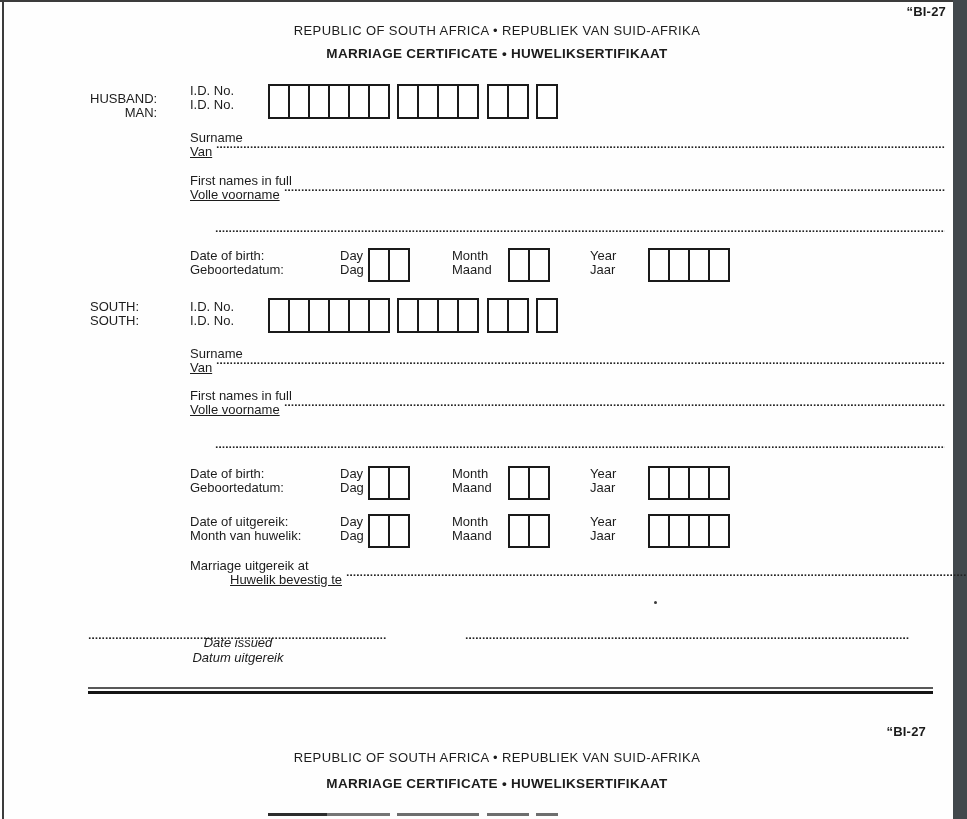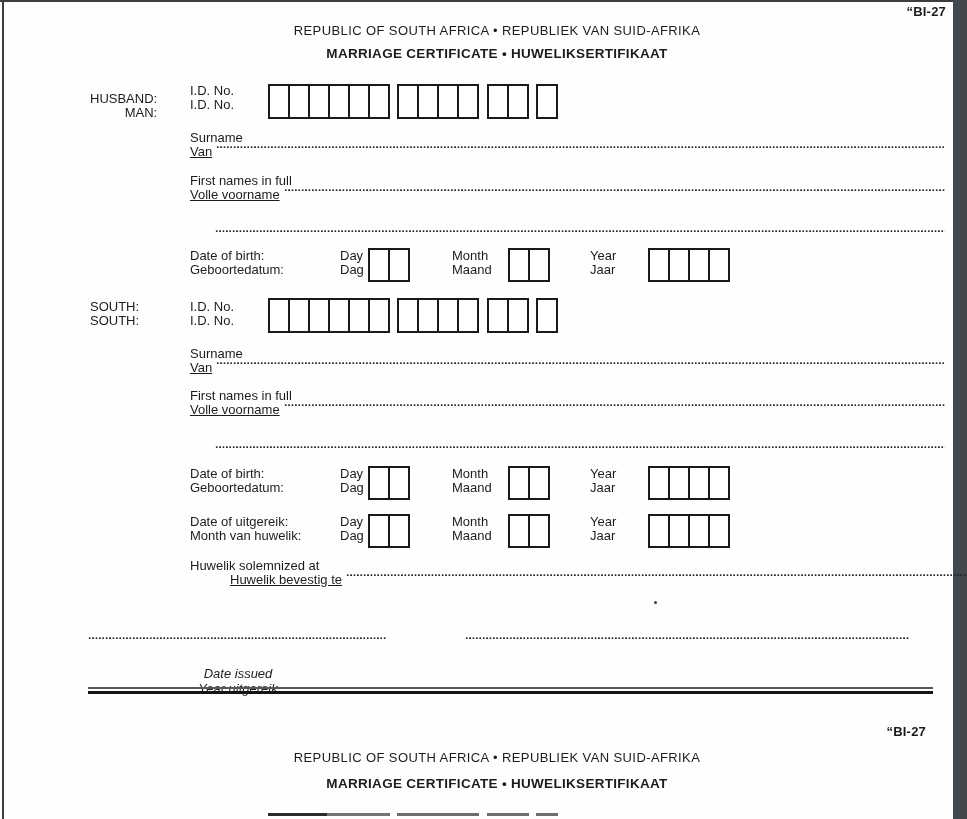--- a/index.html
+++ b/index.html
@@ -237,32 +237,32 @@
     <span>Year</span>
     <span>Jaar</span>
   </div>
   <div class="boxrow h-date" style="left:648px; top:514px;">
       <div class="box"></div>
       <div class="box"></div>
       <div class="box"></div>
       <div class="box"></div>
     </div>
 
-  <div class="abs lbl" style="left:190px; top:559px;">Huwelik solemnized at</div>
+  <div class="abs lbl" style="left:190px; top:559px;">Marriage uitgereik at</div>
   <div class="fieldflex" style="left:190px; top:573px; width:755px;margin-left:40px;">
     <span class="lbl">Huwelik bevestig te</span>
     <div class="dotline"></div>
   </div>
   <div class="speck" style="left:654px; top:601px;"></div>
 
   <div class="dotline abs" style="left:88px; top:636px; width:299px;"></div>
   <div class="dotline abs" style="left:465px; top:636px; width:445px;"></div>
-  <div class="sig" style="left:133px; top:666px;">
+  <div class="sig" style="left:133px; top:635px;">
     <span>Date issued</span>
-    <span>Year uitgereik</span>
+    <span>Datum uitgereik</span>
   </div>
 
   <div class="cutline" style="top:687px;"></div>
 
   <div class="form-code" style="left:740px; top:724px;">“BI-27</div>
   <div class="title" style="top:750px;">REPUBLIC OF SOUTH AFRICA • REPUBLIEK VAN SUID-AFRIKA</div>
   <div class="title subtitle" style="top:776px;">MARRIAGE CERTIFICATE • HUWELIKSERTIFIKAAT</div>
 
   <div class="stub stub-dark" style="left:268px; top:813px; width:122px;"></div>
   <div class="stub" style="left:397px; top:813px; width:82px;"></div>

